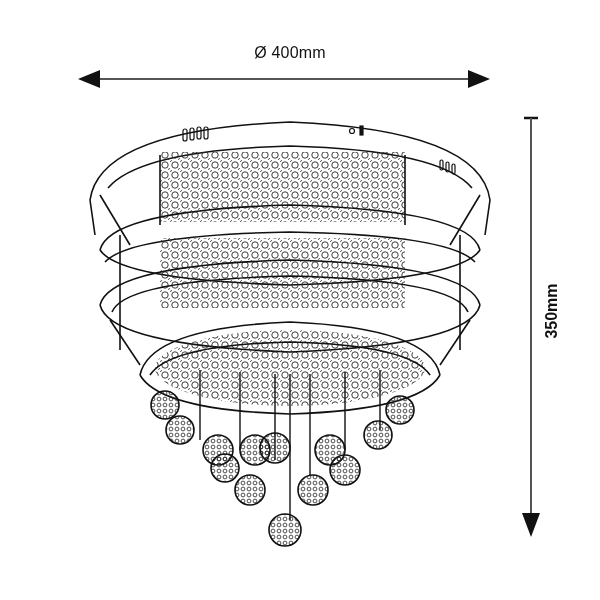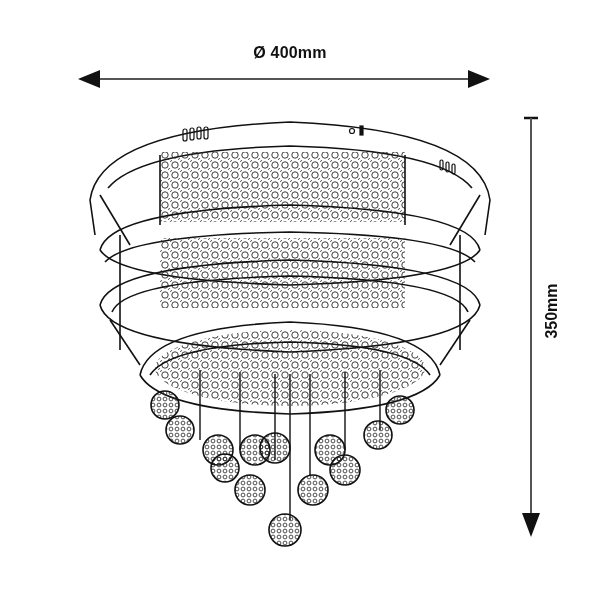--- a/index.html
+++ b/index.html
@@ -1,18 +1,18 @@
 <!DOCTYPE html>
 <html><head>
   <meta charset="utf-8">
   <style>
     html, body { margin: 0; padding: 0; background: #ffffff; }
     body { width: 600px; height: 600px; position: relative; overflow: hidden; font-family: "Liberation Sans", sans-serif; }
     #canvas { position: absolute; left: 0; top: 0; width: 600px; height: 600px; }
-    .dim-label-h { position: absolute; left: 200px; top: 44px; width: 180px; text-align: center; font-size: 16px; font-weight: bold; color: #111; letter-spacing: 0.2px; }
+    .dim-label-h { position: absolute; left: 200px; top: 44px; width: 180px; text-align: center; font-size: 16px; font-weight: normal; color: #111; letter-spacing: 0.2px; }
     .dim-label-v { position: absolute; left: 518px; top: 300px; width: 80px; height: 22px; font-size: 16px; font-weight: bold; color: #111; text-align: center; transform-origin: center; transform: translate(-4px, 0) rotate(-90deg); }
   </style>
 </head>
 <body>
 
 <svg id="canvas" viewBox="0 0 600 600" xmlns="http://www.w3.org/2000/svg">
   <defs>
     <pattern id="crystal" width="10" height="10" patternUnits="userSpaceOnUse">
       <circle cx="5" cy="5" r="3.2" fill="none" stroke="#222" stroke-width="0.9"></circle>
       <circle cx="0" cy="0" r="1.6" fill="none" stroke="#222" stroke-width="0.7"></circle>

